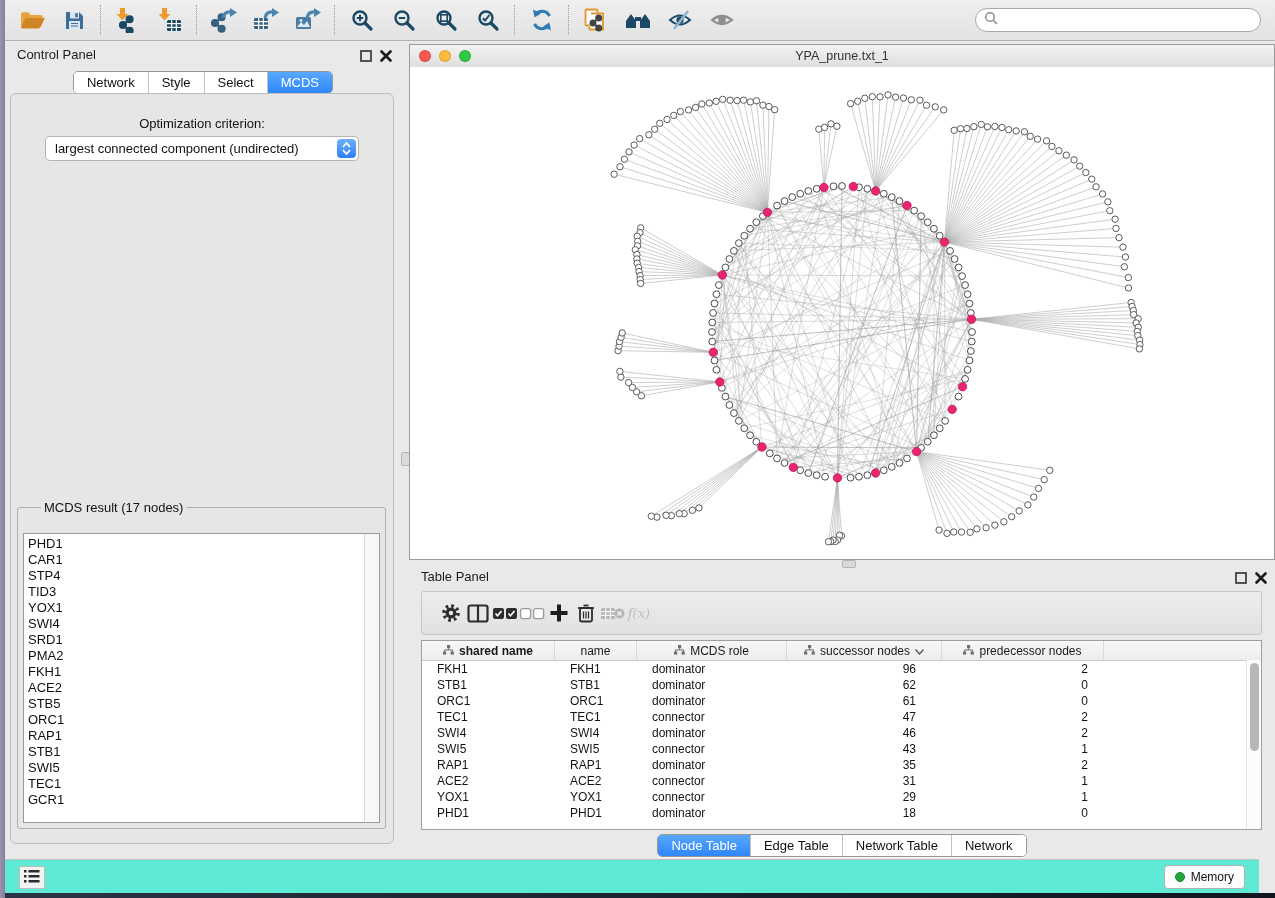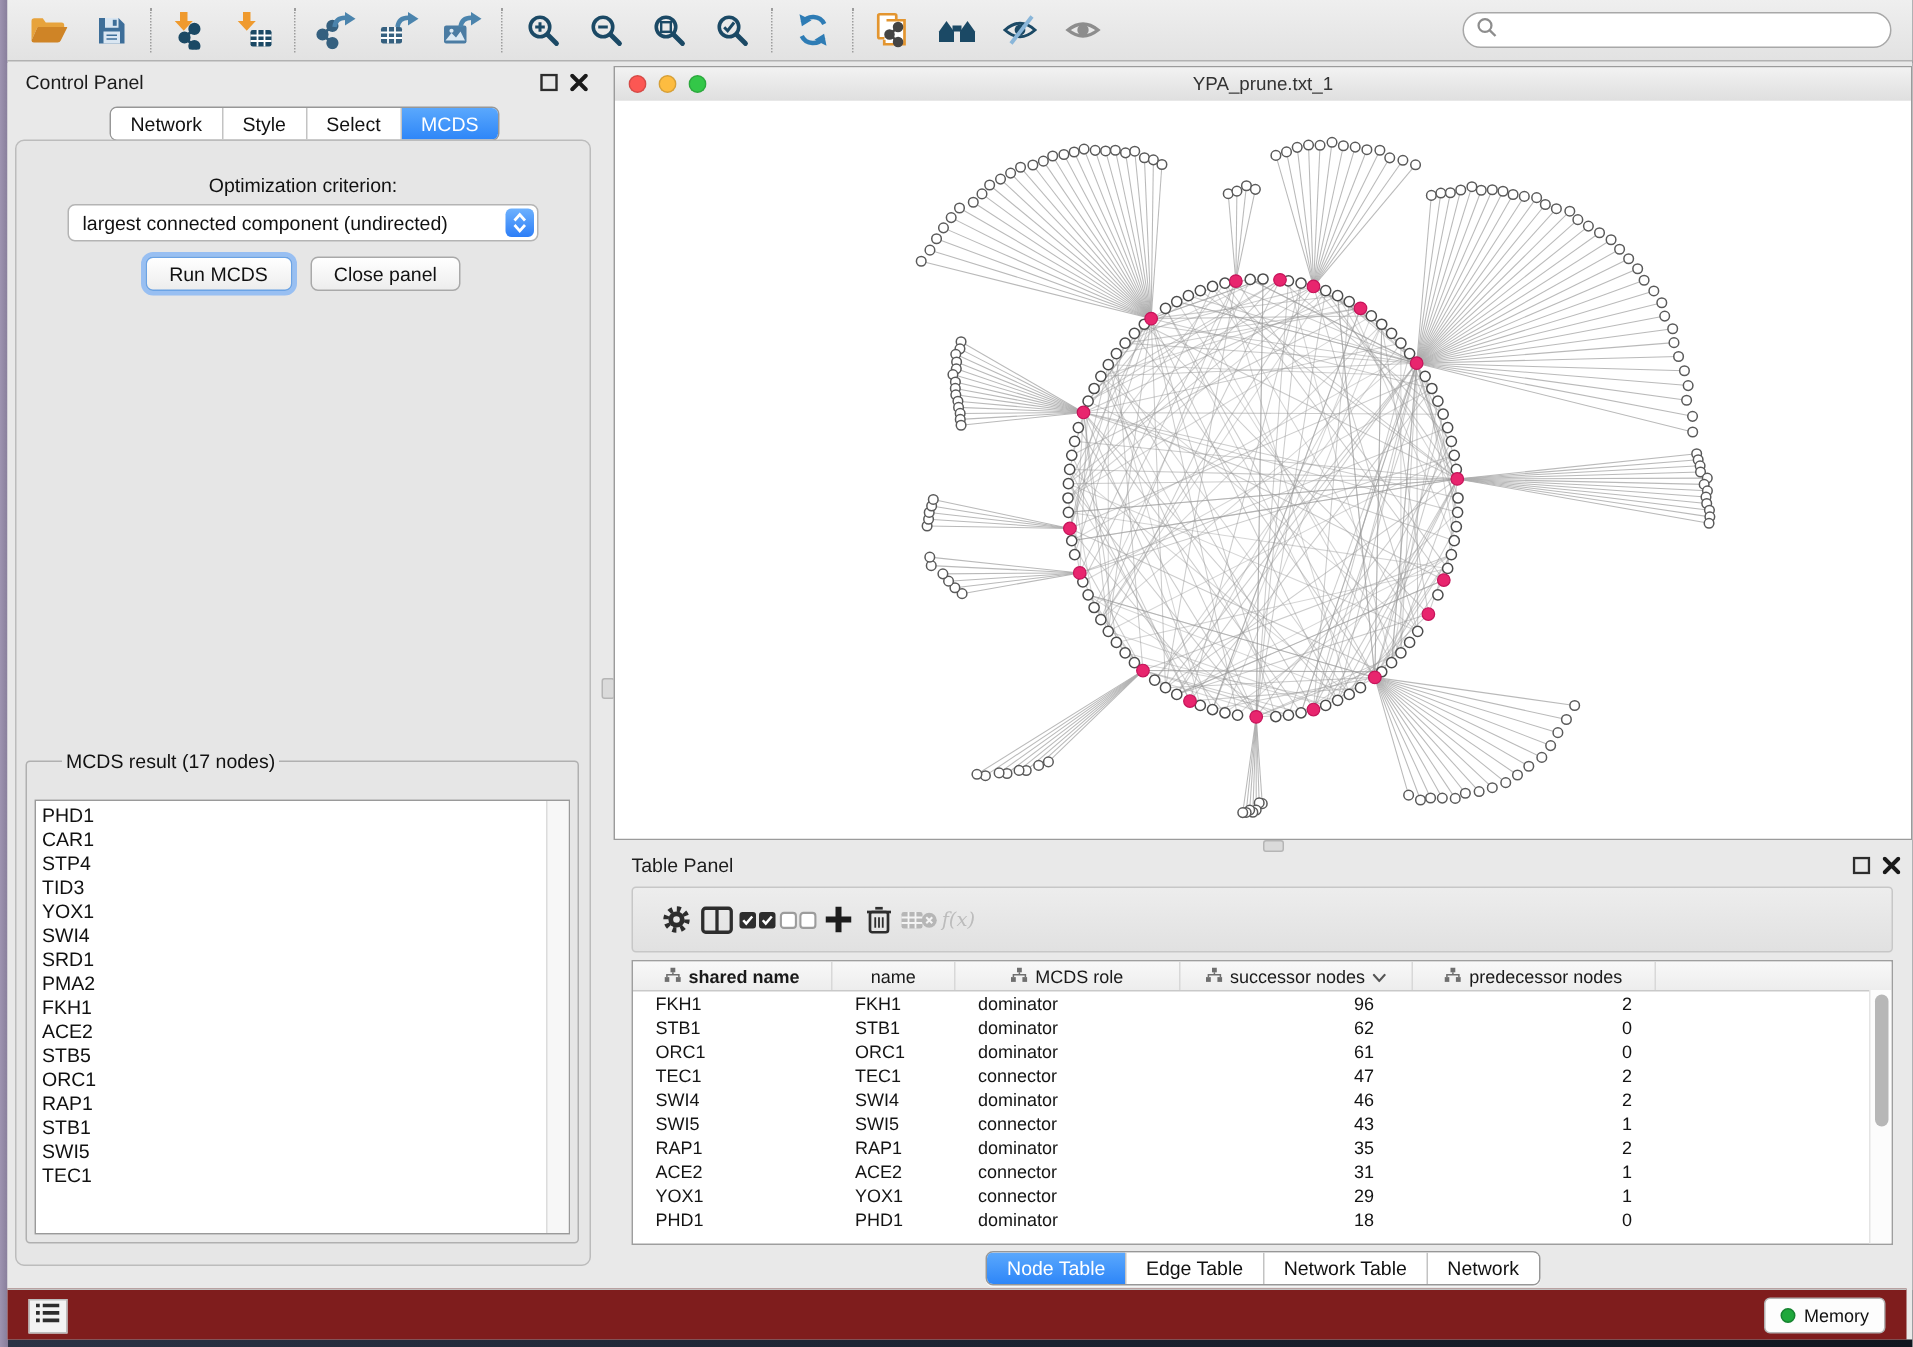--- a/index.html
+++ b/index.html
@@ -82,21 +82,21 @@
   .th{display:flex;align-items:center;justify-content:center;gap:5px;font-size:12px;color:#1a1a1a;
     border-right:1px solid #d8d8d8;box-sizing:border-box;overflow:hidden}
   .tbody .tr{display:flex;height:16px}
   .td{font-size:12px;color:#141414;line-height:16px;box-sizing:border-box;white-space:nowrap;overflow:hidden}
   .td.l{padding-left:15px}.td.r{text-align:right}
   .vscroll{position:absolute;right:0;top:19px;bottom:0;width:14px;background:#fcfcfc;border-left:1px solid #e4e4e4}
   .vscroll .thumb{position:absolute;left:2.5px;right:2.5px;top:3px;height:88px;background:#b7b7b7;border-radius:5px}
   .btabs{position:absolute;left:0;right:0;bottom:3px;text-align:center}
 
   
-  .status{position:absolute;left:0;right:4px;bottom:0;height:33px;background:#7f1d1d;border-top:1px solid #c0c0c0}
+  .status{position:absolute;left:0;right:16px;bottom:0;height:33px;background:#5eead4;border-top:1px solid #c0c0c0}
   .list-btn{position:absolute;left:14px;top:6px;width:24px;height:21px;background:#f3f3f3;border:1px solid #bdbdbd;
     display:flex;align-items:center;justify-content:center}
   .mem-btn{position:absolute;right:14px;top:5px;height:22px;background:#fdfdfd;border:1px solid #b3b3b3;border-radius:4px;
     display:flex;align-items:center;gap:6px;padding:0 10px;font-size:12px;color:#111}
   .mem-dot{width:10px;height:10px;border-radius:50%;background:#1fa83c;border:1px solid #168330;box-sizing:border-box}
 </style>
 </head>
 <body>
 
 <div id="window">
@@ -272,43 +272,41 @@
         <div class="opt-label">Optimization criterion:</div>
         <div class="mac-select">
           <span class="val">largest connected component (undirected)</span>
           <span class="stepper" id="stepper-glyph">
               <svg width="11" height="15" viewBox="0 0 11 15">
                 <path d="M2 6 L5.5 2 L9 6" fill="none" stroke="#fff" stroke-width="1.8"></path>
                 <path d="M2 9 L5.5 13 L9 9" fill="none" stroke="#fff" stroke-width="1.8"></path>
               </svg>
             </span>
         </div>
-        <div class="btn-row">
-          <button class="mac-btn focus">Run MCDS</button><span class="btn-gap"></span><button class="mac-btn">Close panel</button>
-        </div>
         <fieldset class="mcds">
           <legend>MCDS result (17 nodes)</legend>
           <div class="listbox">
             <div class="items" id="mcds-items">
                 <div class="li">PHD1</div>
                 <div class="li">CAR1</div>
                 <div class="li">STP4</div>
                 <div class="li">TID3</div>
                 <div class="li">YOX1</div>
                 <div class="li">SWI4</div>
                 <div class="li">SRD1</div>
                 <div class="li">PMA2</div>
                 <div class="li">FKH1</div>
                 <div class="li">ACE2</div>
                 <div class="li">STB5</div>
                 <div class="li">ORC1</div>
                 <div class="li">RAP1</div>
                 <div class="li">STB1</div>
                 <div class="li">SWI5</div>
                 <div class="li">TEC1</div>
+                <div class="li">GCR1</div>
               </div>
             <div class="scroll-track"></div>
           </div>
         </fieldset>
       </div>
     </div>
 
     <div class="vsplit">
         <div class="knob"></div>
       </div>

